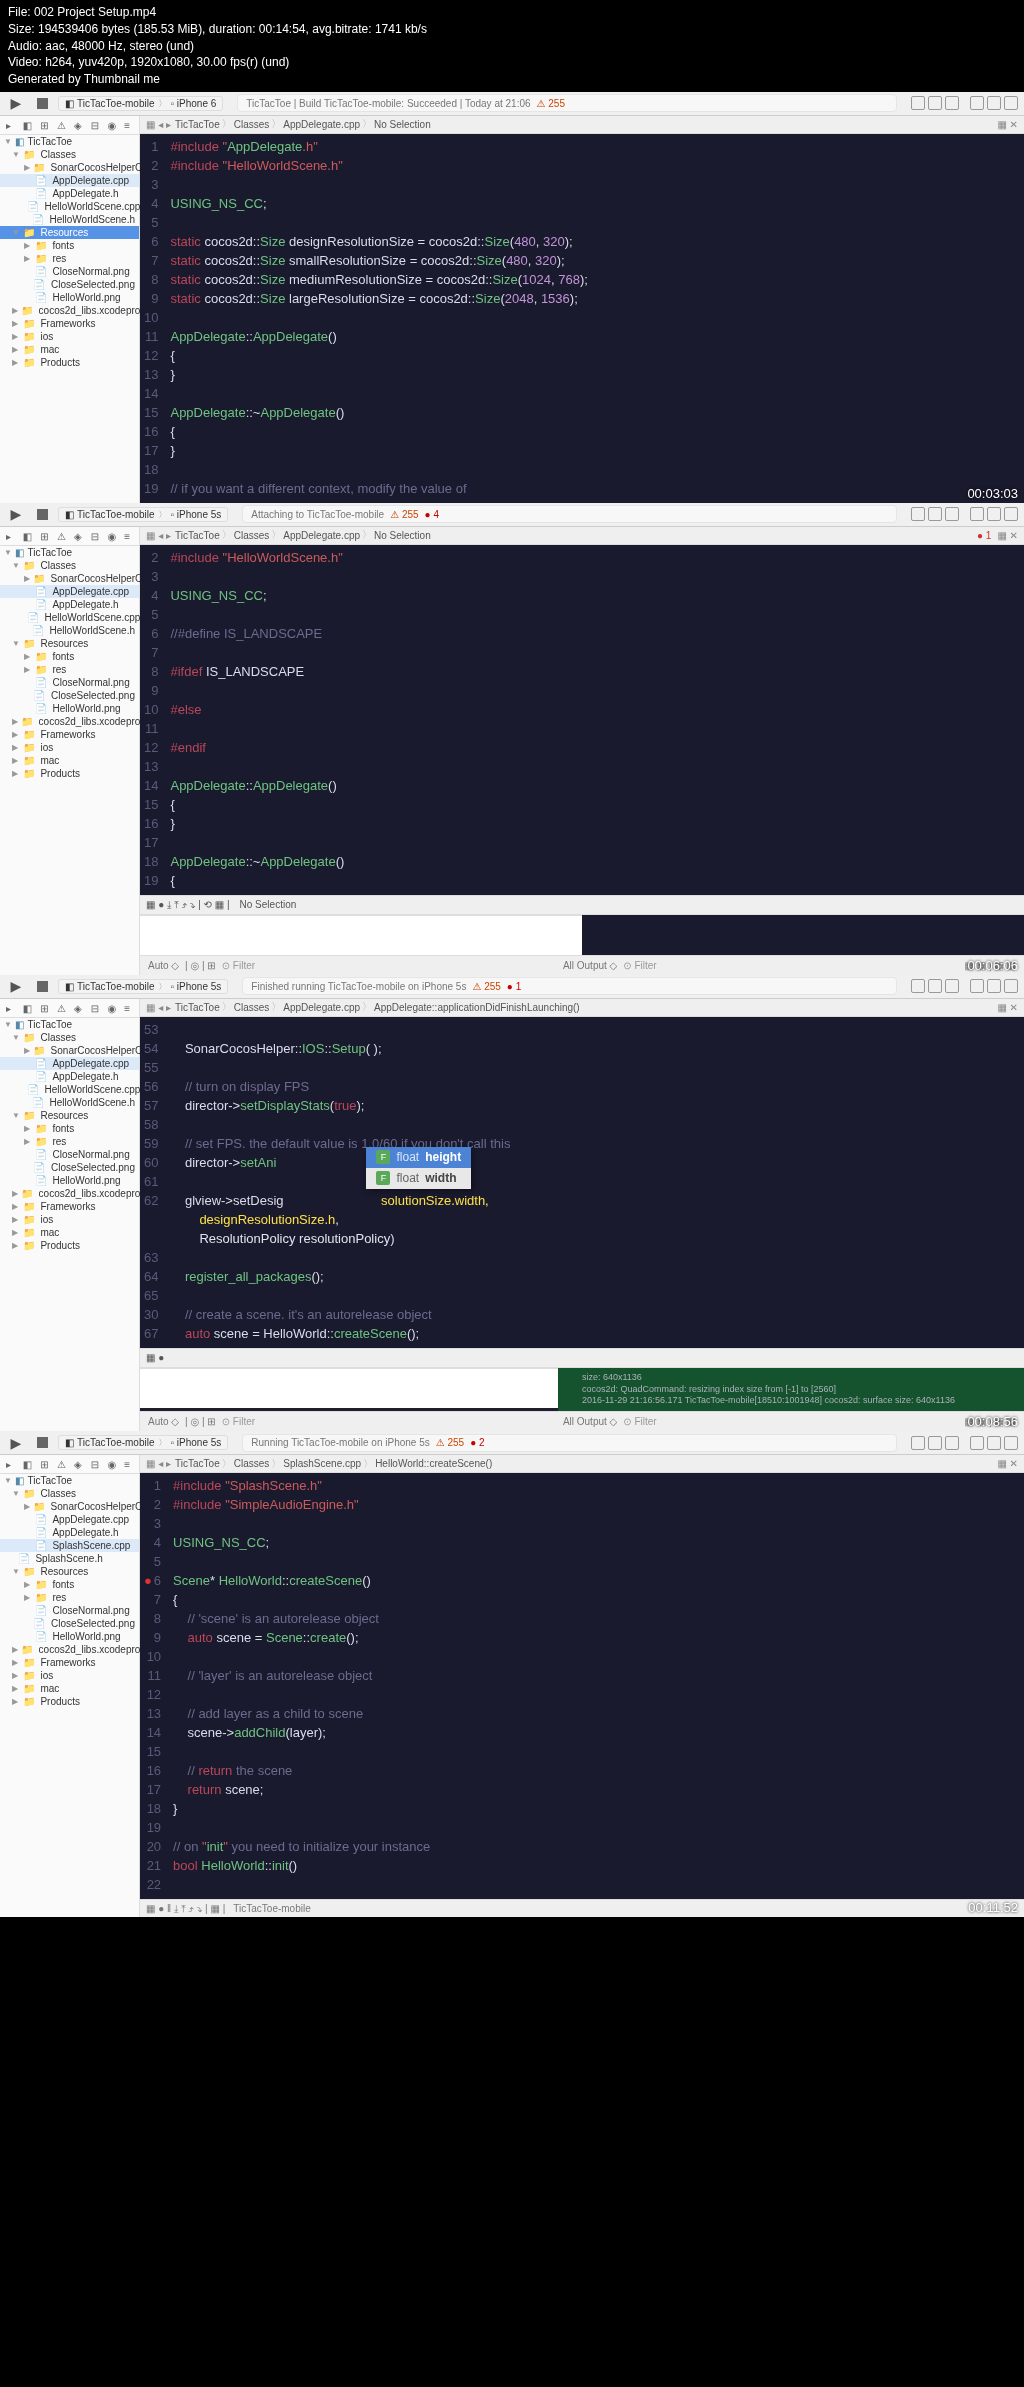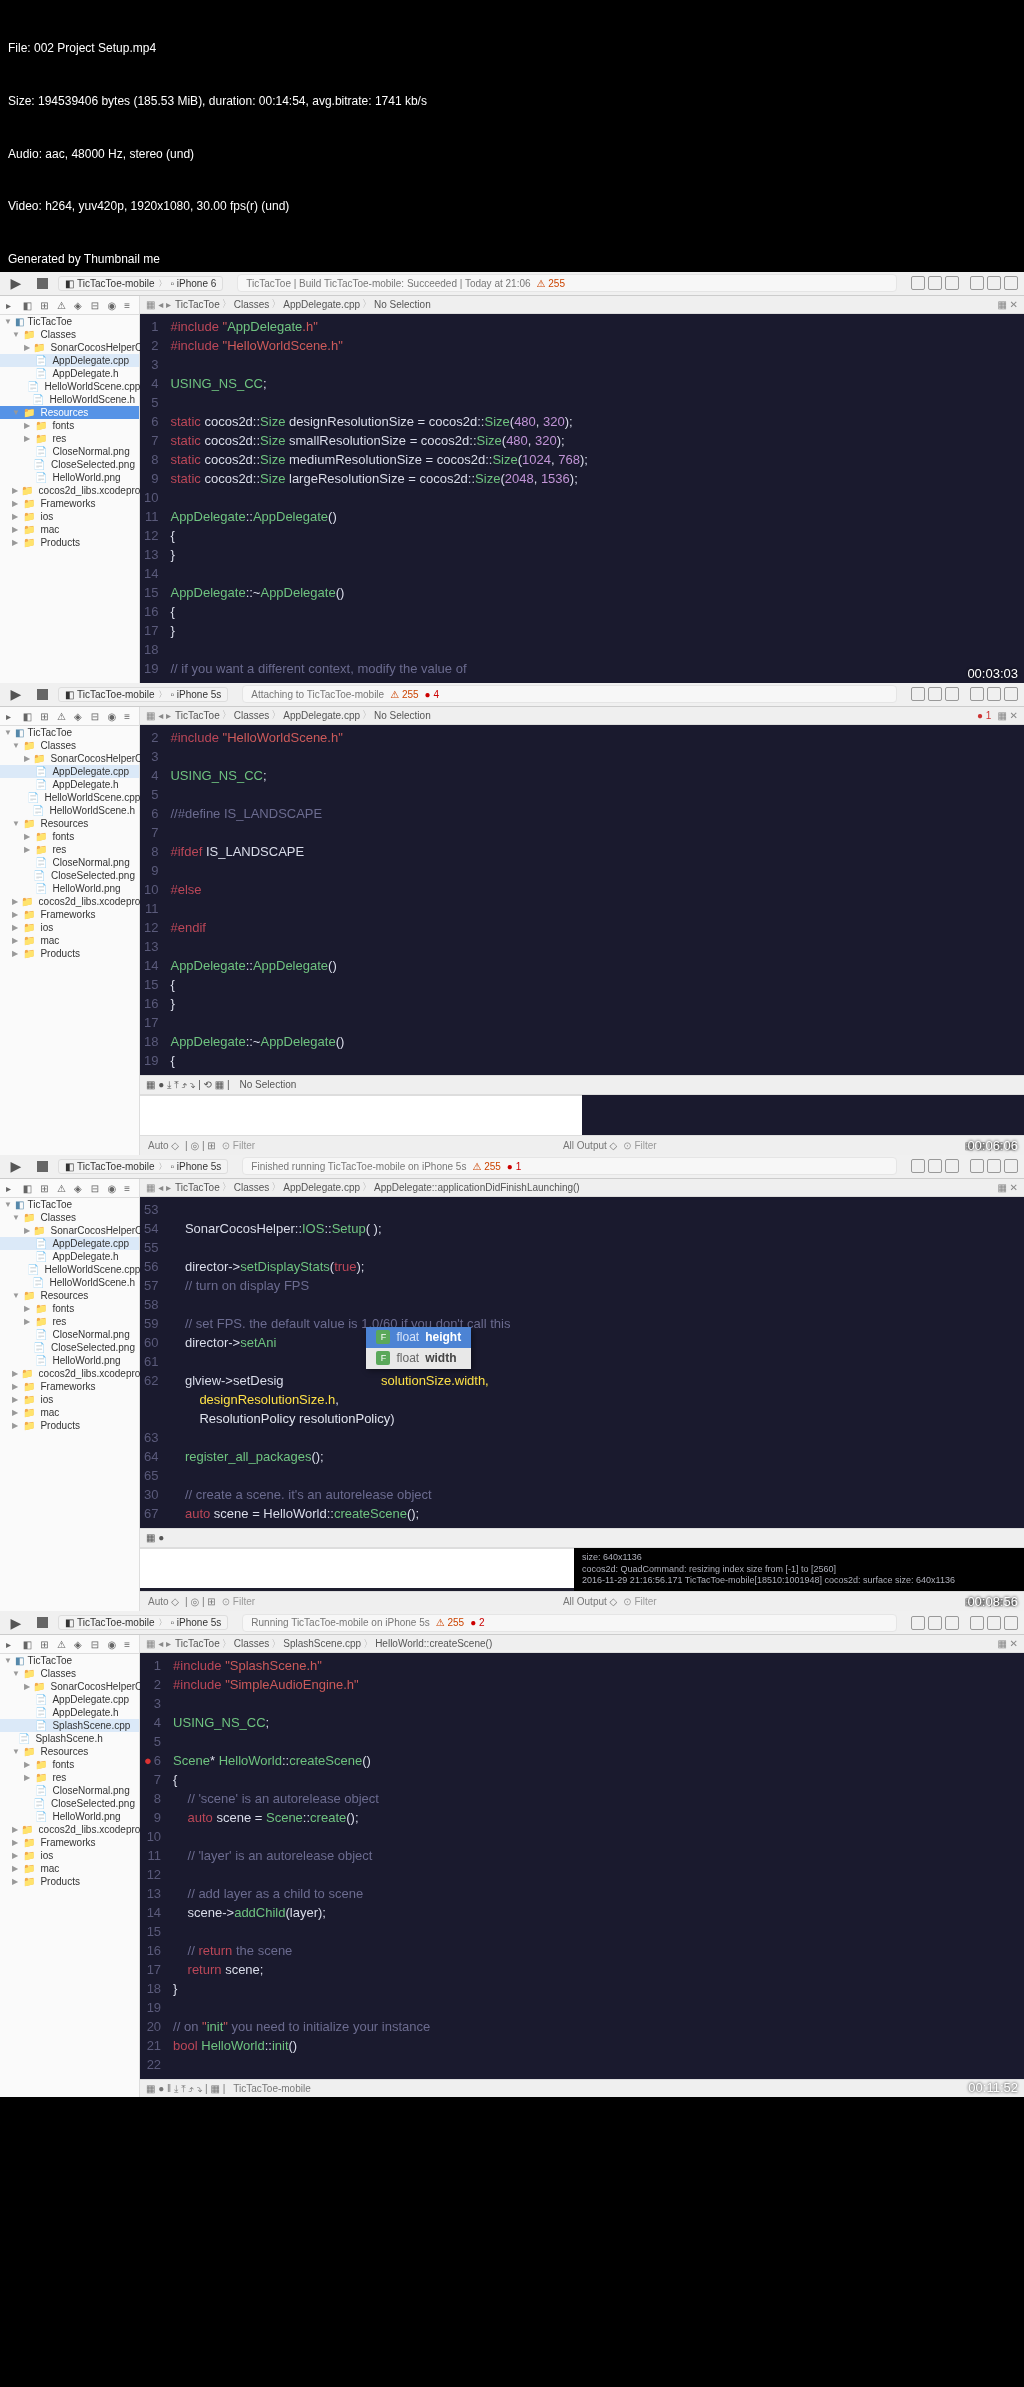--- a/index.html
+++ b/index.html
@@ -1,18 +1,18 @@
 <!DOCTYPE html>
 <html><head>
 <meta charset="utf-8">
 <style>
 * { margin: 0; padding: 0; box-sizing: border-box; font-family: "Helvetica Neue", Arial, sans-serif; }
 body { background: #000; font-size: 11px; }
 .file-info { background: #000; color: #fff; padding: 4px 8px; font-size: 12px; line-height: 1.4; }
-.file-info .line { display: block; margin-top: 36px; }
+.file-info .line { display: block; }
 
 .pane { position: relative; }
 .toolbar-row { background: #f0f0f0; border-bottom: 1px solid #ccc; display: flex; align-items: center; height: 24px; padding: 0 6px; gap: 6px; }
 .tb-btn { display: inline-flex; align-items: center; justify-content: center; width: 20px; height: 20px; color: #444; }
 .tb-triangle-run { color: #555; font-size: 14px; }
 .tb-stop { width: 11px; height: 11px; background: #666; }
 .scheme { background: #f3f3f3; border: 1px solid #ddd; border-radius: 3px; padding: 1px 6px; font-size: 10px; color: #333; display: inline-flex; align-items: center; gap: 4px; }
 .scheme .chev { color: #888; font-size: 8px; }
 .status-pill { flex: 1; background: #f7f7f7; border: 1px solid #e5e5e5; border-radius: 4px; height: 18px; display: flex; align-items: center; padding: 0 8px; font-size: 10px; color: #777; gap: 6px; margin: 0 8px; }
 .status-pill .warn { color: #c40; display: inline-flex; align-items: center; gap: 2px; }
@@ -51,21 +51,21 @@
 .fn { color:#6fc380; }
 .id { color:#daddea; }
 .cmt { color:#6b6b8f; }
 .num { color:#c194d6; }
 .param { color:#fde047; }
 .hl-param { color:#dfe3ed; }
 
 .timestamp-overlay { position:absolute; right:6px; bottom:2px; color:#fff; font-size:13px; z-index:10; text-shadow:0 0 3px #000; }
 
 .mid-bar { background:#efefef; border-top:1px solid #ddd; border-bottom:1px solid #ddd; display:flex; align-items:center; height:20px; padding:0 6px; font-size:10px; color:#555; gap:10px; }
-.console-dark { background:#000000; padding:4px 8px; font-family:"Menlo",monospace; font-size:9px; color:#aeb0bb; line-height:1.3; }
+.console-dark { background:#14532d; padding:4px 24px; font-family:"Menlo",monospace; font-size:9px; color:#aeb0bb; line-height:1.3; }
 .console-light { background:#fff; border-top:1px solid #ddd; height:40px; }
 .dbg-filter-bar { background:#efefef; display:flex; align-items:center; height:20px; padding:0 8px; font-size:10px; color:#777; border-top:1px solid #ddd; }
 .dbg-filter-bar .grp { display:flex; align-items:center; gap:6px; }
 .dbg-filter-bar .slot { flex:1; }
 .filter-input { font-size:10px; color:#999; padding:0 6px; }
 
 .autocomplete { position:absolute; background:#4c83d4; color:#fff; font-family:Menlo,monospace; font-size:12px; box-shadow:2px 2px 6px rgba(0,0,0,.4); }
 .autocomplete .row { padding:2px 10px; display:flex; align-items:center; gap:6px; }
 .autocomplete .row.dim { background:#e8e8e8; color:#444; }
 .ac-badge { background:#5aa85a; color:#fff; width:14px; height:14px; display:inline-flex; align-items:center; justify-content:center; font-size:9px; border-radius:2px; }
@@ -402,22 +402,22 @@
               <div>63</div>
               <div>64</div>
               <div>65</div>
               <div>30</div>
               <div>67</div>
             </div>
     <div class="code-body">
               <div class="ln"></div>
               <div class="ln">    <span class="id">SonarCocosHelper</span>::<span class="fn">IOS</span>::<span class="fn">Setup</span>( );</div>
               <div class="ln"></div>
+              <div class="ln">    <span class="cmt">// turn on display FPS</span></div>
               <div class="ln">    director-&gt;<span class="fn">setDisplayStats</span>(<span class="kw">true</span>);</div>
-              <div class="ln">    <span class="cmt">// turn on display FPS</span></div>
               <div class="ln"></div>
               <div class="ln">    <span class="cmt">// set FPS. the default value is 1.0/60 if you don't call this</span></div>
               <div class="ln">    director-&gt;<span class="fn">setAni</span></div>
               <div class="ln"></div>
               <div class="ln">    glview-&gt;setDesig                           <span class="param">solutionSize.width,</span></div>
               <div class="ln">        <span class="param">designResolutionSize.h</span>,</div>
               <div class="ln">        <span class="hl-param">ResolutionPolicy resolutionPolicy</span>)</div>
               <div class="ln"></div>
               <div class="ln">    <span class="fn">register_all_packages</span>();</div>
               <div class="ln"></div>

